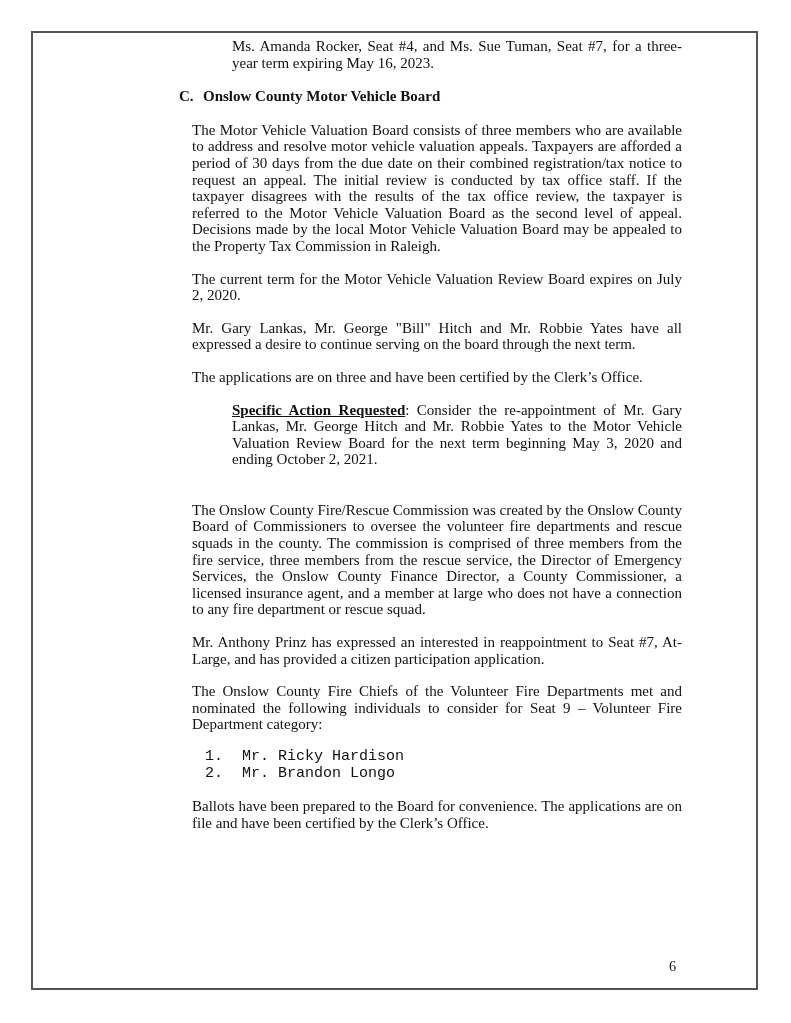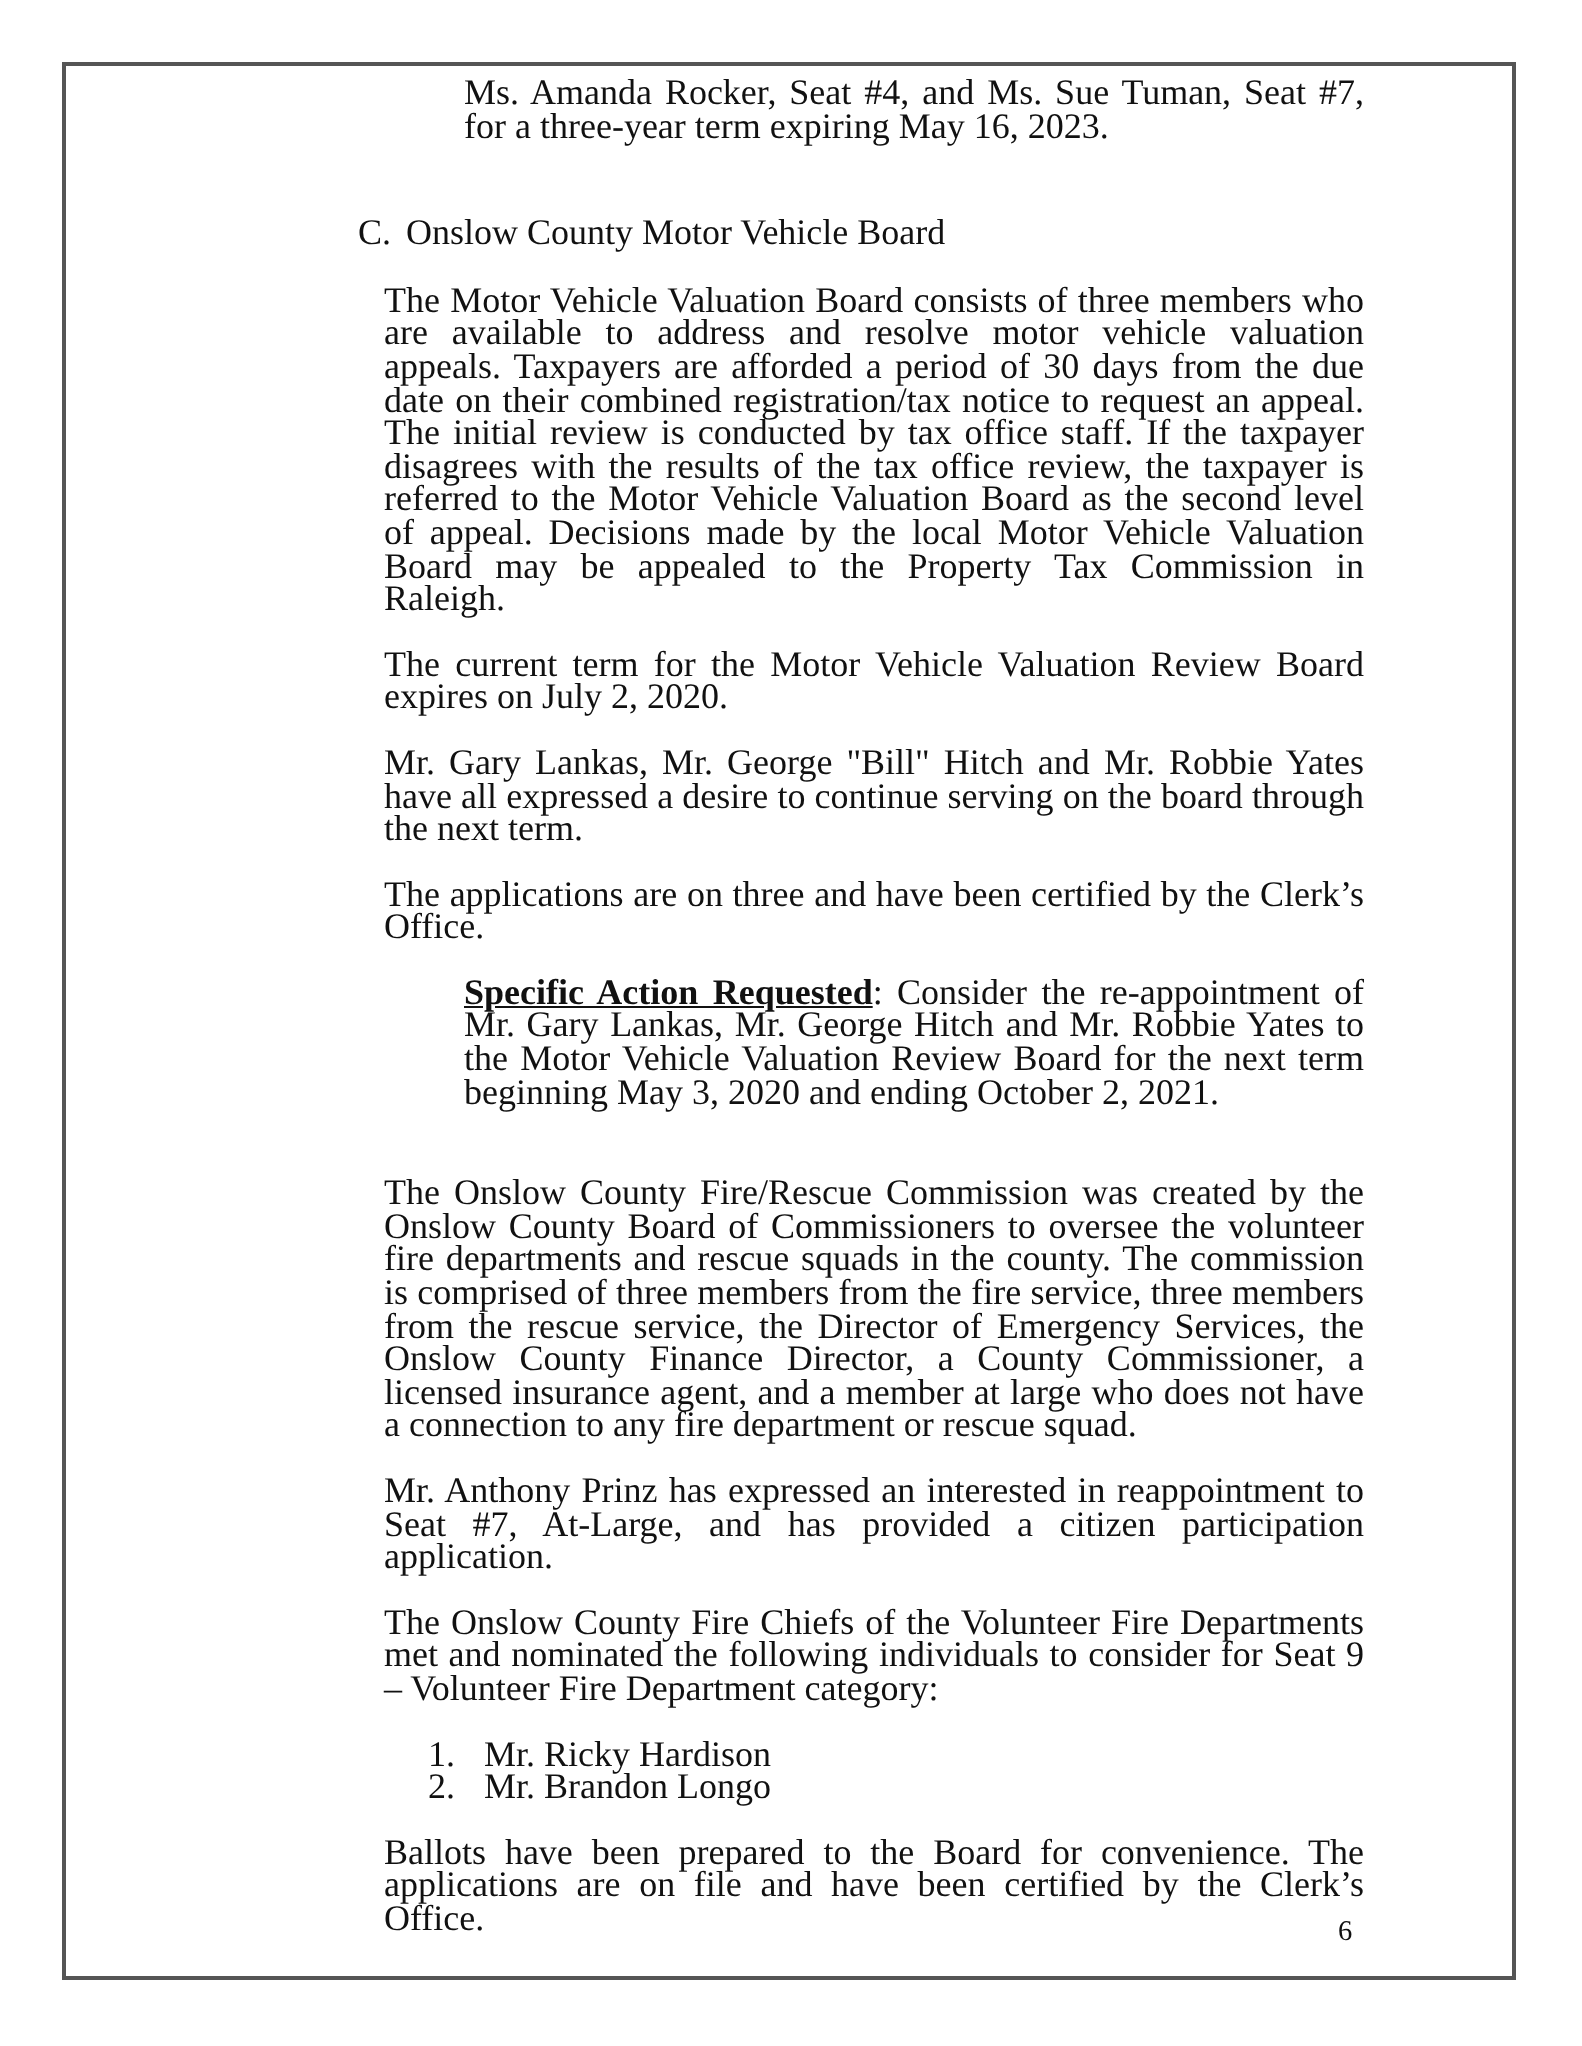--- a/index.html
+++ b/index.html
@@ -1,30 +1,30 @@
 <!DOCTYPE html>
 <html><head>
 <meta charset="utf-8">
 <style>
   html, body { margin:0; padding:0; background:#ffffff; }
   body { width:791px; height:1023px; position:relative; overflow:hidden;
          font-family:"Liberation Serif", "DejaVu Serif", serif; color:#111; }
   .page-frame { position:absolute; left:31px; top:31px; width:727px; height:959px;
                 border:2px solid #555; box-sizing:border-box; }
   .content { position:absolute; left:192px; top:38px; width:490px;
-             font-size:18px; line-height:16.6px; }
+             font-size:15px; line-height:16.6px; }
   p { margin:0; text-align:justify; }
   .indent { margin-left:40px; }
-  .heading { font-weight:normal; margin-left:-13px;margin-top:20px; }
+  .heading { font-weight:bold; margin-left:-13px; }
   .heading .letter { display:inline-block; width:24px; }
   .gap-s { height:16px; }
   .gap-m { height:17px; }
   .action-label { font-weight:bold; text-decoration:underline; }
   ol { margin:0; padding-left:40px; }
-  ol li { padding-left:10px; }
+  ol li { padding-left:10px;font-family:Liberation Mono, monospace; }
   .page-number { position:absolute; left:669px; top:958px; font-size:14.3px; }
   .c-body { margin-left:0; }
 </style>
 </head>
 <body>
 
 <div class="page-frame"></div>
 
 <div class="content">
   <p class="indent">Ms. Amanda Rocker, Seat #4, and Ms. Sue Tuman, Seat #7, for a three-year term expiring May 16, 2023.</p>

